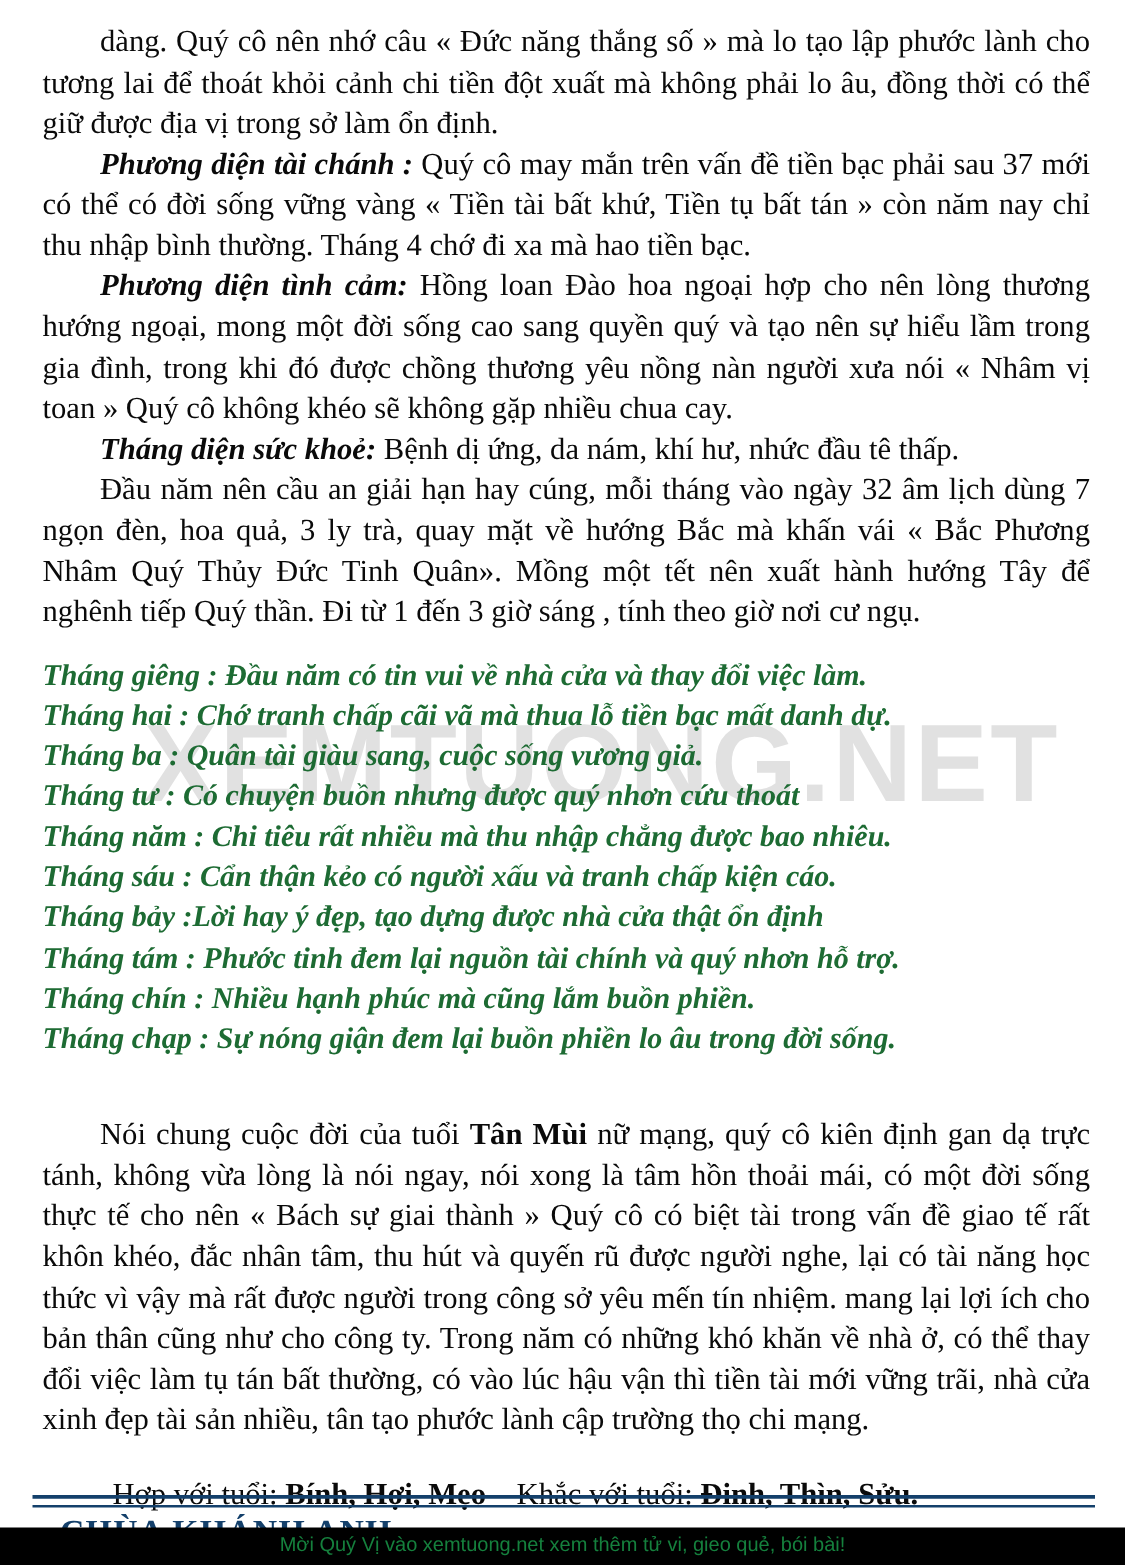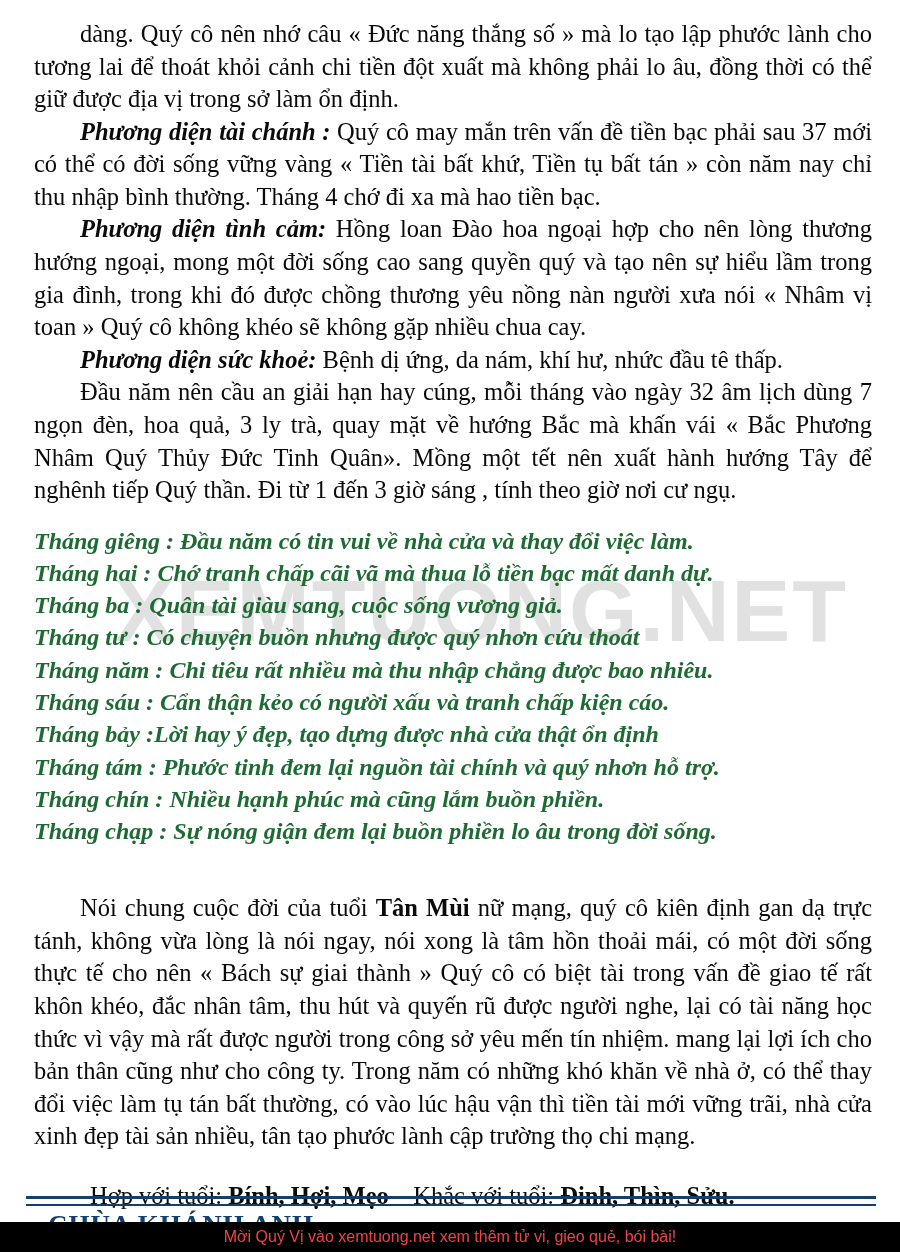--- a/index.html
+++ b/index.html
@@ -133,21 +133,21 @@
   }
 
   
   .footer {
     position: absolute;
     left: 0;
     top: 1222px;
     width: 900px;
     height: 30px;
     background: #000000;
-    color: #ef4444;
+    color: #15803d;
     font-family: "Liberation Sans", sans-serif;
     font-size: 16px;
     display: flex;
     align-items: center;
     justify-content: center;
   }
 </style>
 </head>
 <body>
 
@@ -156,21 +156,21 @@
   <div class="watermark">XEMTUONG.NET</div>
 
   <div class="content">
 
     <p class="indent"><span>dàng. Quý cô nên nhớ câu « Đức năng thắng số »  mà lo tạo lập phước lành cho tương lai để thoát khỏi cảnh chi tiền đột xuất mà không phải lo âu, đồng thời có thể giữ được địa vị trong sở làm ổn định.</span></p>
 
     <p class="indent"><span class="lead">Phương diện tài chánh :</span><span> Quý cô may mắn trên vấn đề tiền bạc phải sau 37 mới có thể có đời sống vững vàng  « Tiền tài bất khứ, Tiền tụ bất tán »  còn năm nay chỉ thu nhập bình thường. Tháng 4 chớ đi xa mà hao tiền bạc.</span></p>
 
     <p class="indent"><span class="lead">Phương diện tình cảm:</span><span> Hồng loan Đào hoa ngoại hợp cho nên lòng thương hướng ngoại, mong một đời sống cao sang quyền quý và tạo nên sự hiểu lầm trong gia đình, trong khi đó được chồng thương yêu nồng nàn người xưa nói «  Nhâm vị toan » Quý cô không khéo sẽ không gặp nhiều chua cay.</span></p>
 
-    <p class="indent"><span class="lead">Phương diện sức khoẻ:</span><span> Bệnh dị ứng, da nám, khí hư, nhức đầu tê thấp.</span></p>
+    <p class="indent"><span class="lead">Tháng diện sức khoẻ:</span><span> Bệnh dị ứng, da nám, khí hư, nhức đầu tê thấp.</span></p>
 
     <p class="indent"><span>Đầu năm nên cầu an giải hạn hay cúng, mỗi tháng vào ngày 32 âm lịch dùng 7 ngọn đèn, hoa quả, 3 ly trà, quay mặt về hướng Bắc mà khấn vái « Bắc Phương Nhâm Quý Thủy Đức Tinh Quân». Mồng một tết nên xuất hành hướng Tây để nghênh tiếp Quý thần. Đi từ 1 đến 3 giờ sáng , tính theo giờ nơi cư ngụ.</span></p>
 
     <div class="months">
       <div class="month-line"><span class="mlabel">Tháng giêng :</span><span> Đầu năm có tin vui về nhà cửa và thay đổi việc làm.</span></div>
       <div class="month-line"><span class="mlabel">Tháng hai :</span><span> Chớ tranh chấp cãi vã mà thua lỗ tiền bạc mất danh dự.</span></div>
       <div class="month-line"><span class="mlabel">Tháng ba :</span><span> Quân tài giàu sang, cuộc sống vương giả.</span></div>
       <div class="month-line"><span class="mlabel">Tháng tư :</span><span> Có chuyện buồn nhưng được quý nhơn cứu thoát</span></div>
       <div class="month-line"><span class="mlabel">Tháng năm :</span><span> Chi tiêu rất nhiều mà thu nhập chẳng được bao nhiêu.</span></div>
       <div class="month-line"><span class="mlabel">Tháng sáu :</span><span> Cẩn thận kẻo có người xấu và tranh chấp kiện cáo.</span></div>

